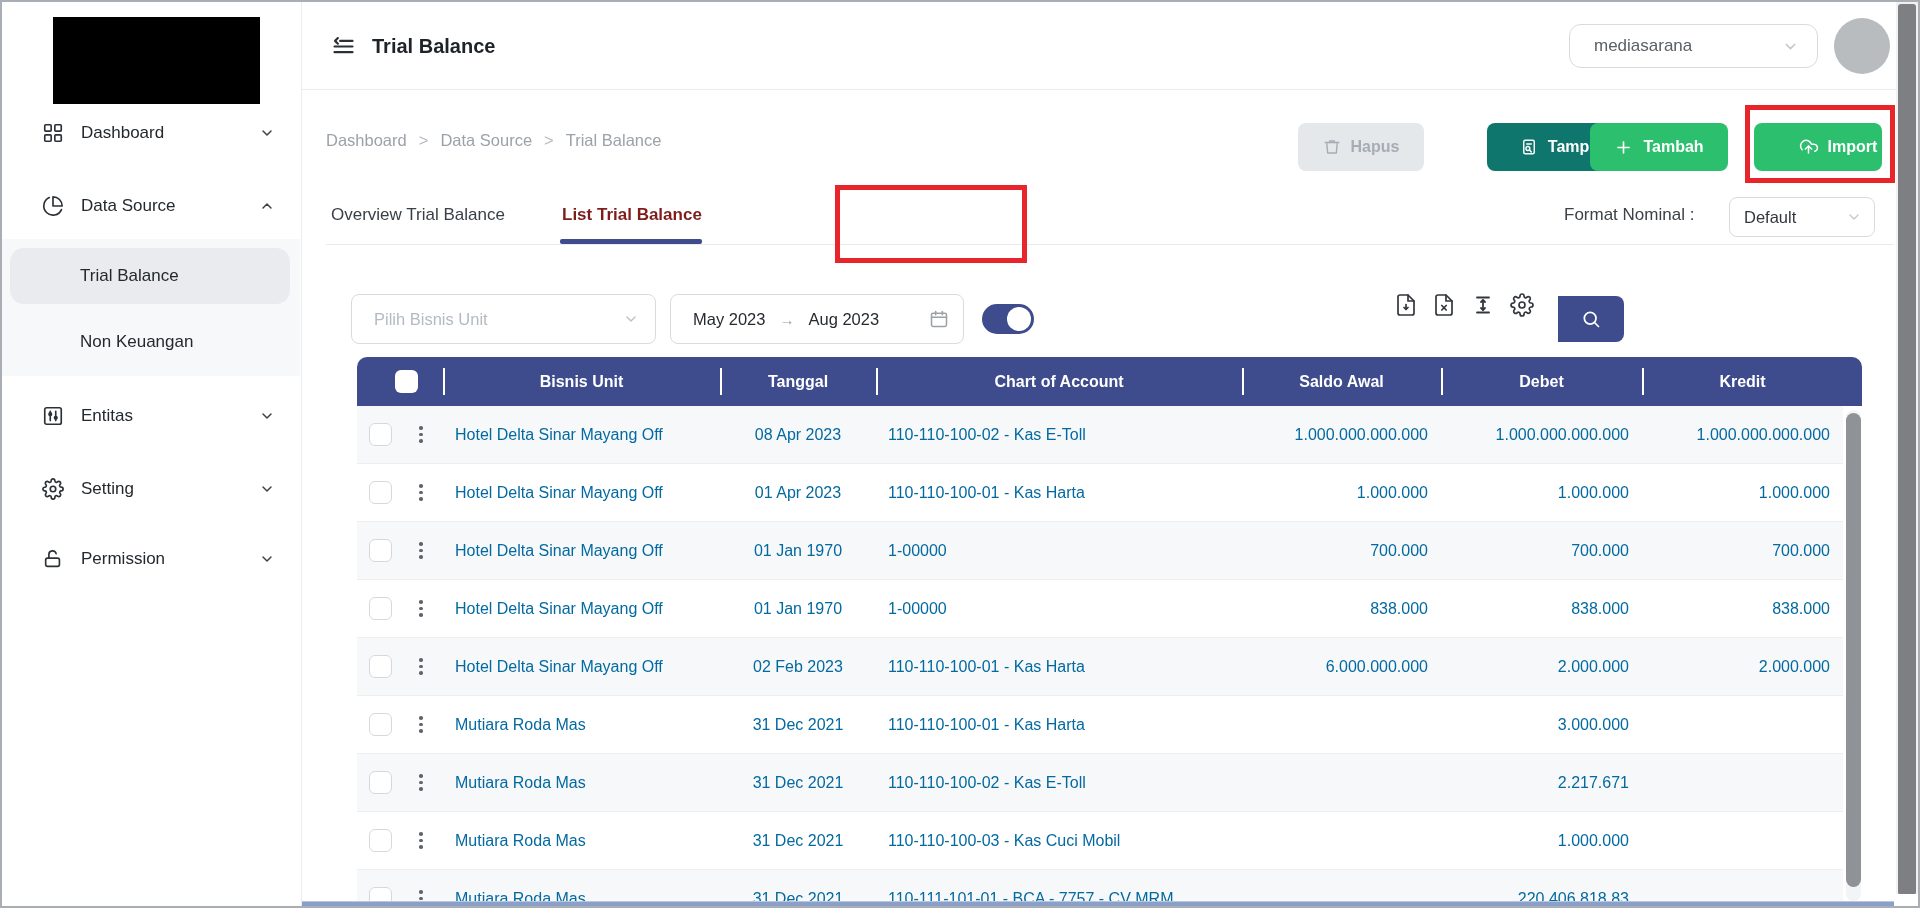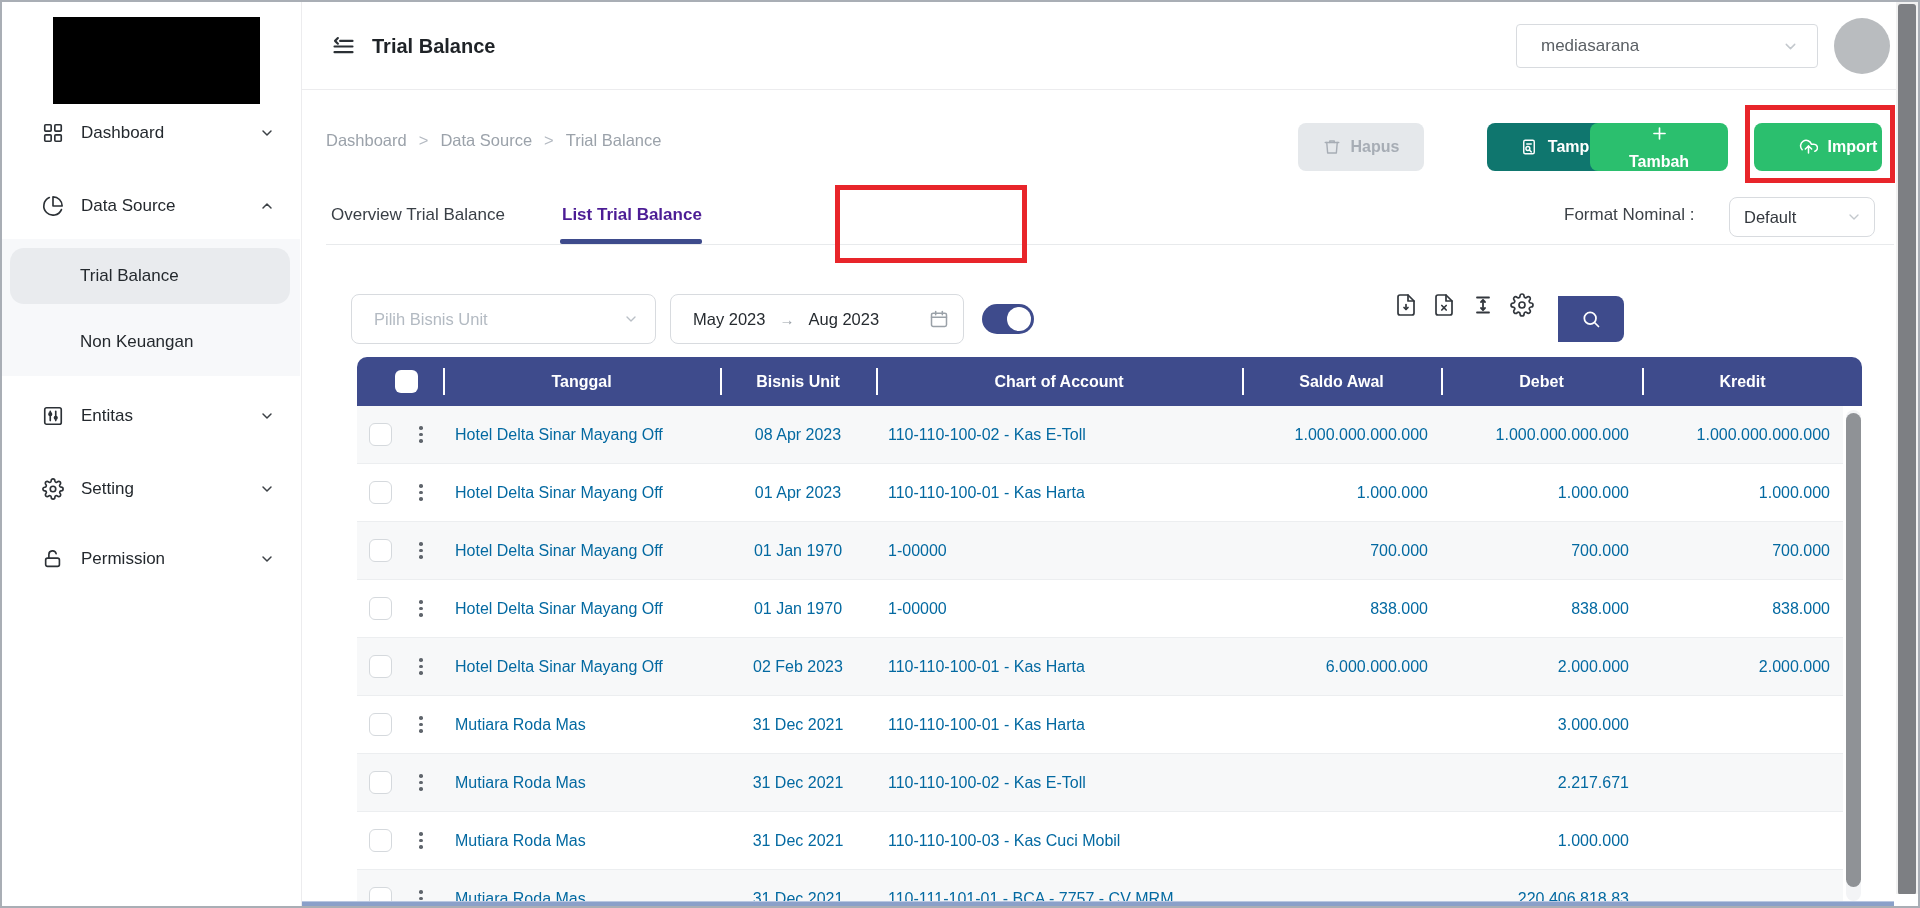--- a/index.html
+++ b/index.html
@@ -19,39 +19,39 @@
   .nav-item .mi { color:#2c3136; }
   .nav-item .chev { margin-left:auto; margin-right:14px; color:#3c4146; }
   .submenu { position:absolute; left:0; right:1px; top:237px; height:137px; background:#f7f8fa; }
   .sub-pill { position:absolute; left:8px; right:10px; top:9px; height:56px; background:#e9ebee; border-radius:14px; display:flex; align-items:center; padding-left:70px; font-size:17px; cursor:pointer; }
   .sub-plain { position:absolute; left:8px; right:10px; top:75px; height:56px; display:flex; align-items:center; padding-left:70px; font-size:17px; cursor:pointer; }
 
   
   .topbar { position:absolute; left:300px; top:0; width:1620px; height:88px; background:#fff; border-bottom:1px solid #ececee; z-index:4; }
   .hamburger { position:absolute; left:28px; top:31px; color:#2b3035; cursor:pointer; }
   .page-title { position:absolute; left:70px; top:0; height:88px; display:flex; align-items:center; font-size:20px; font-weight:bold; color:#1f2327; }
-  .ws-select { position:absolute; right:104px; top:22px; width:302px; height:44px; border:1px solid #d8dbdf; border-radius:4px; display:flex; align-items:center; padding:0 18px 0 24px; font-size:17px; color:#5b6065; background:#fff; cursor:pointer; }
+  .ws-select { position:absolute; right:104px; top:22px; width:249px; height:44px; border:1px solid #d8dbdf; border-radius:12px; display:flex; align-items:center; padding:0 18px 0 24px; font-size:17px; color:#5b6065; background:#fff; cursor:pointer; }
   .ws-select .chev { margin-left:auto; color:#c3c8cd; }
   .avatar { position:absolute; right:32px; top:16px; width:56px; height:56px; border-radius:50%; background:#b9bcbf; cursor:pointer; }
 
   
   .main { position:absolute; left:300px; top:88px; width:1600px; height:820px; background:#fff; }
 
   .breadcrumb { position:absolute; left:24px; top:41px; font-size:16.5px; color:#9ba2aa; display:flex; gap:12px; align-items:center; }
   .breadcrumb .sep { color:#b4bac2; }
 
   .btn { position:absolute; top:33px; height:48px; border-radius:8px; display:flex; align-items:center; justify-content:center; gap:10px; font-size:16px; font-weight:600; cursor:pointer; border:none; font-family:inherit; }
   .btn-hapus  { left:996px;  width:126px; background:#e5e8eb; color:#a7adb5; cursor:default; }
   .btn-tampil { left:1185px; width:144px; background:#0f766e; color:#fff; }
-  .btn-tambah { left:1288px; width:138px; background:#2bbf6e; color:#fff;flex-direction:column; }
+  .btn-tambah { left:1288px; width:138px; background:#2bbf6e; color:#fff; }
   .btn-import { left:1452px; width:128px; background:#2bbf6e; color:#fff;padding-left:40px; }
 
   .tab { position:absolute; top:96px; height:58px; display:flex; align-items:center; font-size:17px; cursor:pointer; }
   .tab-overview { left:29px; color:#393f46; }
-  .tab-list { left:260px; color:#4c1d95; font-weight:600; }
+  .tab-list { left:260px; color:#7f1d1d; font-weight:600; }
   .tab-underline { position:absolute; left:258px; top:149px; width:142px; height:5px; background:#3e4b8c; border-radius:2px; }
   .tabs-divider { position:absolute; left:24px; top:154px; width:1568px; height:1px; background:#e8eaec; }
 
   .fmt-label { position:absolute; left:1262px; top:96px; height:58px; display:flex; align-items:center; font-size:17px; color:#3d4248; }
   .fmt-select { position:absolute; left:1427px; top:107px; width:146px; height:40px; border:1px solid #d8dbdf; border-radius:8px; background:#fff; display:flex; align-items:center; padding:0 12px 0 14px; font-size:16.5px; color:#33383e; cursor:pointer; }
   .fmt-select .chev { margin-left:auto; color:#c3c8cd; }
 
   
   .bu-select { position:absolute; left:49px; top:204px; width:305px; height:50px; border:1px solid #d8dbdf; border-radius:8px; display:flex; align-items:center; padding:0 16px 0 22px; font-size:16.5px; color:#b3bac2; background:#fff; cursor:pointer; }
   .bu-select .chev { margin-left:auto; color:#b9bfc6; }
@@ -357,22 +357,22 @@
           </svg>
         </span>
       </button>
   </div>
 
   <div class="table-wrap">
     <div class="tgrid thead">
       <div class="th th-check">
           <span class="head-checkbox"></span>
         </div>
+      <div class="th sep">Bisnis Unit</div>
       <div class="th sep">Tanggal</div>
-      <div class="th sep">Bisnis Unit</div>
       <div class="th sep">Chart of Account</div>
       <div class="th sep">Saldo Awal</div>
       <div class="th sep">Debet</div>
       <div class="th sep">Kredit</div>
     </div>
 
     <div>
         <div class="tgrid trow alt">
       <div class="cell-first">
         <span class="row-checkbox"></span>

